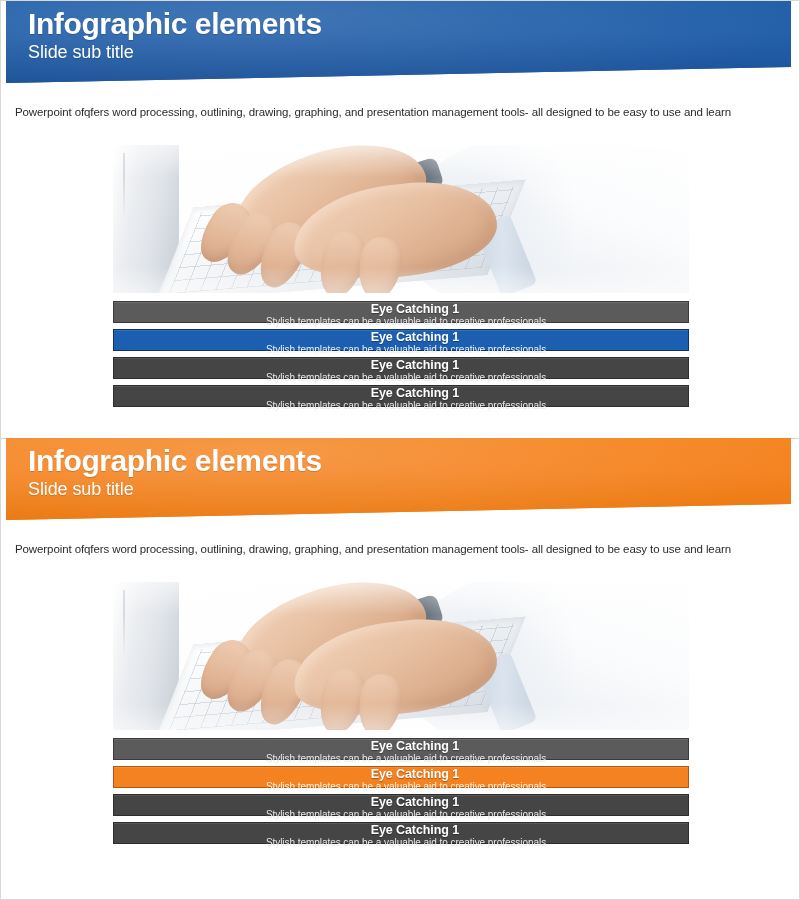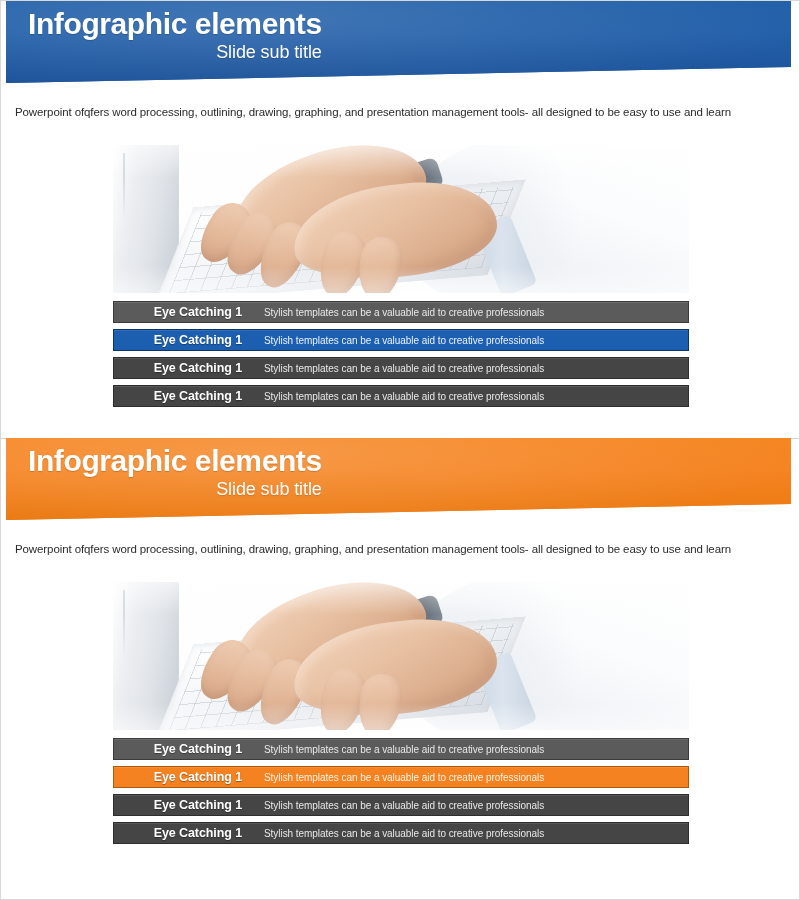--- a/index.html
+++ b/index.html
@@ -89,21 +89,20 @@
   .banner-subtitle {
     margin: 0;
     color: #ffffff;
     font-family: "Liberation Sans Narrow", "Liberation Sans", sans-serif;
     font-size: 18px;
     font-weight: normal;
     line-height: 22px;
     letter-spacing: -0.1px;
     white-space: nowrap;
     text-shadow: 0 1px 1px rgba(0,0,0,0.15);
-    text-align: right;
   }
 
   
   .lead {
     margin: 0;
     padding: 18px 32px 0 14px;
     color: #2b2b2b;
     font-family: "Liberation Sans Narrow", "Liberation Sans", sans-serif;
     font-size: 11.5px;
     line-height: 14px;
@@ -229,20 +228,21 @@
     width: 576px;
   }
   .bar-row {
     position: relative;
     display: flex;
     align-items: center;
     height: 22px;
     margin-bottom: 6px;
     border: 1px solid rgba(0,0,0,0.35);
     box-shadow: inset 0 1px 0 rgba(255,255,255,0.10);
+    flex-direction: column;
   }
   .bar-row:last-child { margin-bottom: 0; }
   .bar-gray-light { background: #5b5b5b; }
   .bar-gray-dark  { background: #454545; }
   .bar-accent-blue   { background: #1c5fb0; border-color: rgba(0,0,0,0.45); }
   .bar-accent-orange { background: #f58220; border-color: rgba(0,0,0,0.30); }
 
   .bar-title {
     width: 140px;
     padding-right: 12px;

